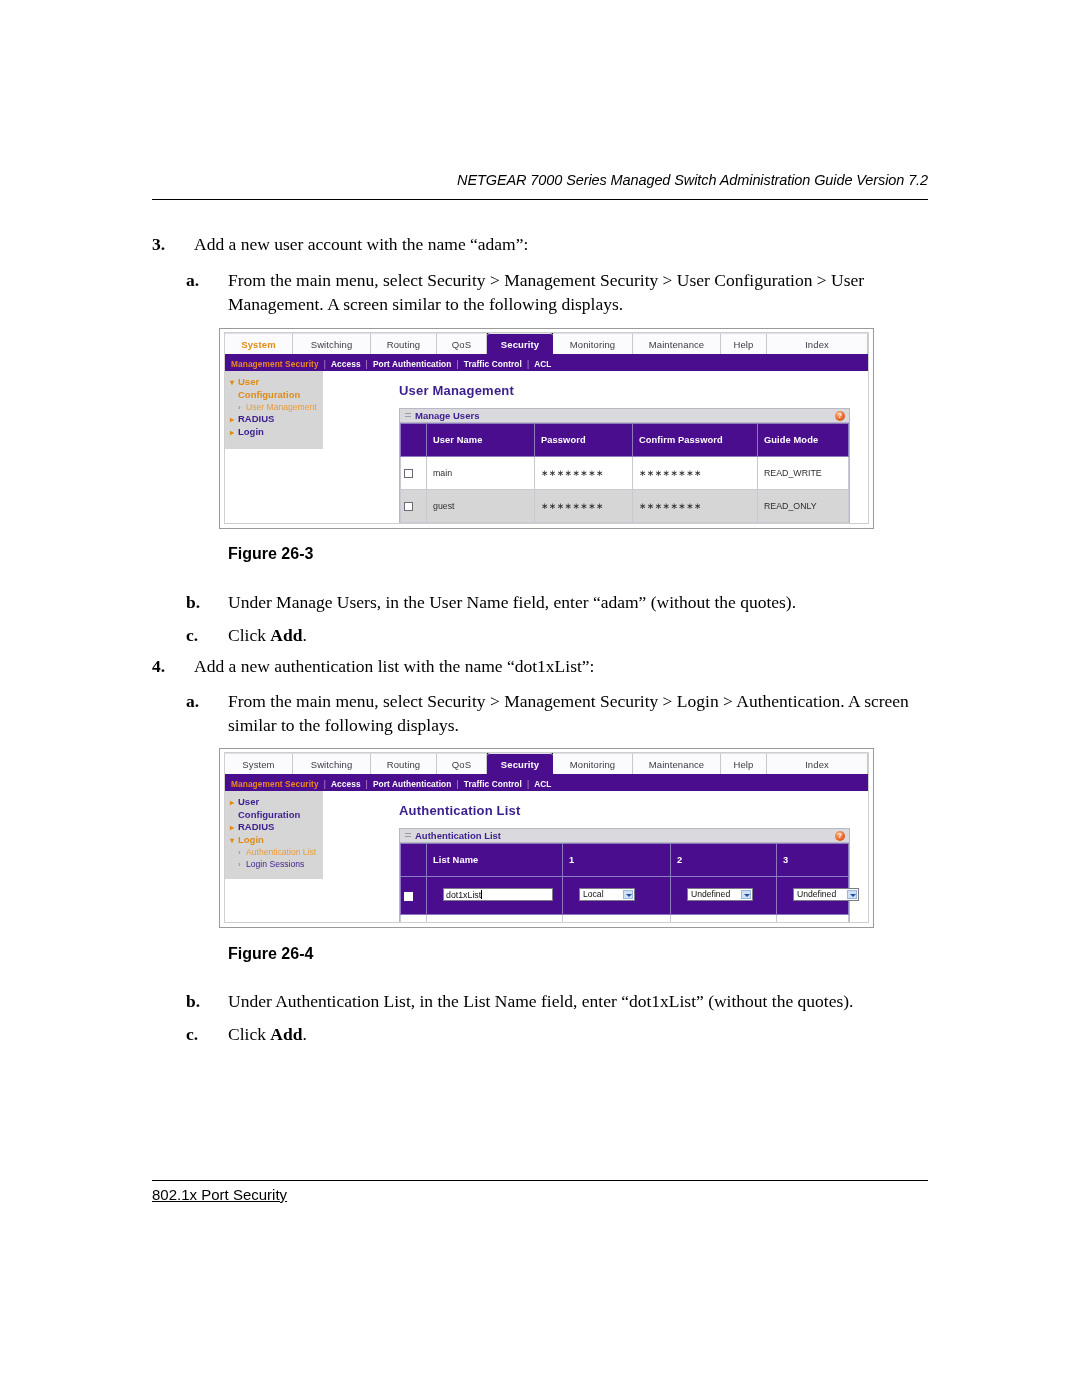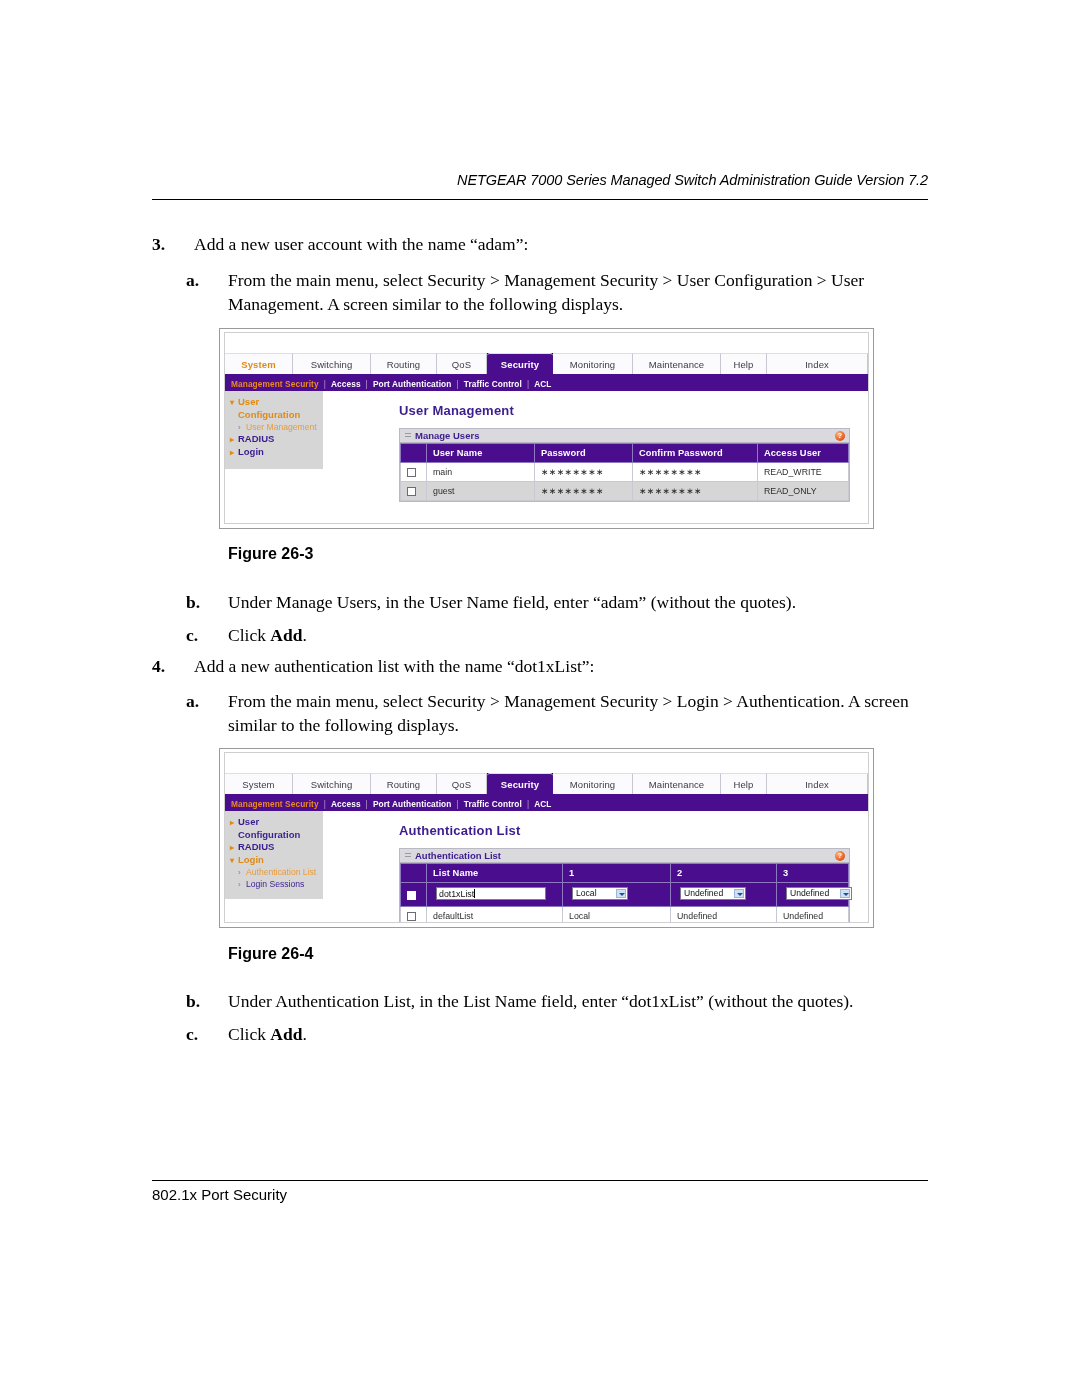--- a/index.html
+++ b/index.html
@@ -99,21 +99,20 @@
   }
 
   
   .tabbar {
     position: relative;
     height: 21px;
     background: #000000;
     border-bottom: 2px solid #4a0d8e;
     display: flex;
     align-items: stretch;
-    margin-top: 20px;
   }
   .tab {
     flex: 0 0 auto;
     display: flex;
     align-items: center;
     justify-content: center;
     font-size: 9.5px;
     color: #3b3b46;
     background: #fbfbfd;
     border-right: 1px solid #c7c7d2;
@@ -253,21 +252,21 @@
   }
 
   
   table.grid {
     border-collapse: collapse;
     width: 100%;
     table-layout: fixed;
   }
   table.grid th, table.grid td {
     border: 1px solid #8c79c0;
-    padding: 4px;
+    padding: 11px;
     height: 17px;
     font-size: 9.3px;
     vertical-align: middle;
     box-sizing: border-box;
   }
   table.grid th {
     background: #4a0d8e;
     color: #ffffff;
     font-weight: bold;
     text-align: left;
@@ -381,20 +380,21 @@
     height: 1px;
     background: #000;
   }
   .footer-left {
     position: absolute;
     left: 152px;
     top: 1186px;
     font-family: "Liberation Sans", sans-serif;
     font-size: 15px;
     color: #000;
+    text-decoration: underline;
   }
   .footer-right {
     position: absolute;
     left: 152px;
     top: 1186px;
     width: 776px;
     text-align: right;
     font-family: "Liberation Sans", sans-serif;
     font-size: 15px;
     color: #000;
@@ -496,21 +496,21 @@
               <col style="width:98px">
               <col style="width:125px">
               <col>
             </colgroup>
             <thead>
               <tr>
                 <th class="cb"></th>
                 <th>User Name</th>
                 <th>Password</th>
                 <th>Confirm Password</th>
-                <th>Access User</th>
+                <th>Guide Mode</th>
               </tr>
             </thead>
             <tbody>
               <tr class="datarow">
                 <td class="cb"><span class="chk"></span></td>
                 <td>main</td>
                 <td class="dots">∗∗∗∗∗∗∗∗</td>
                 <td class="dots">∗∗∗∗∗∗∗∗</td>
                 <td>READ_WRITE</td>
               </tr>

